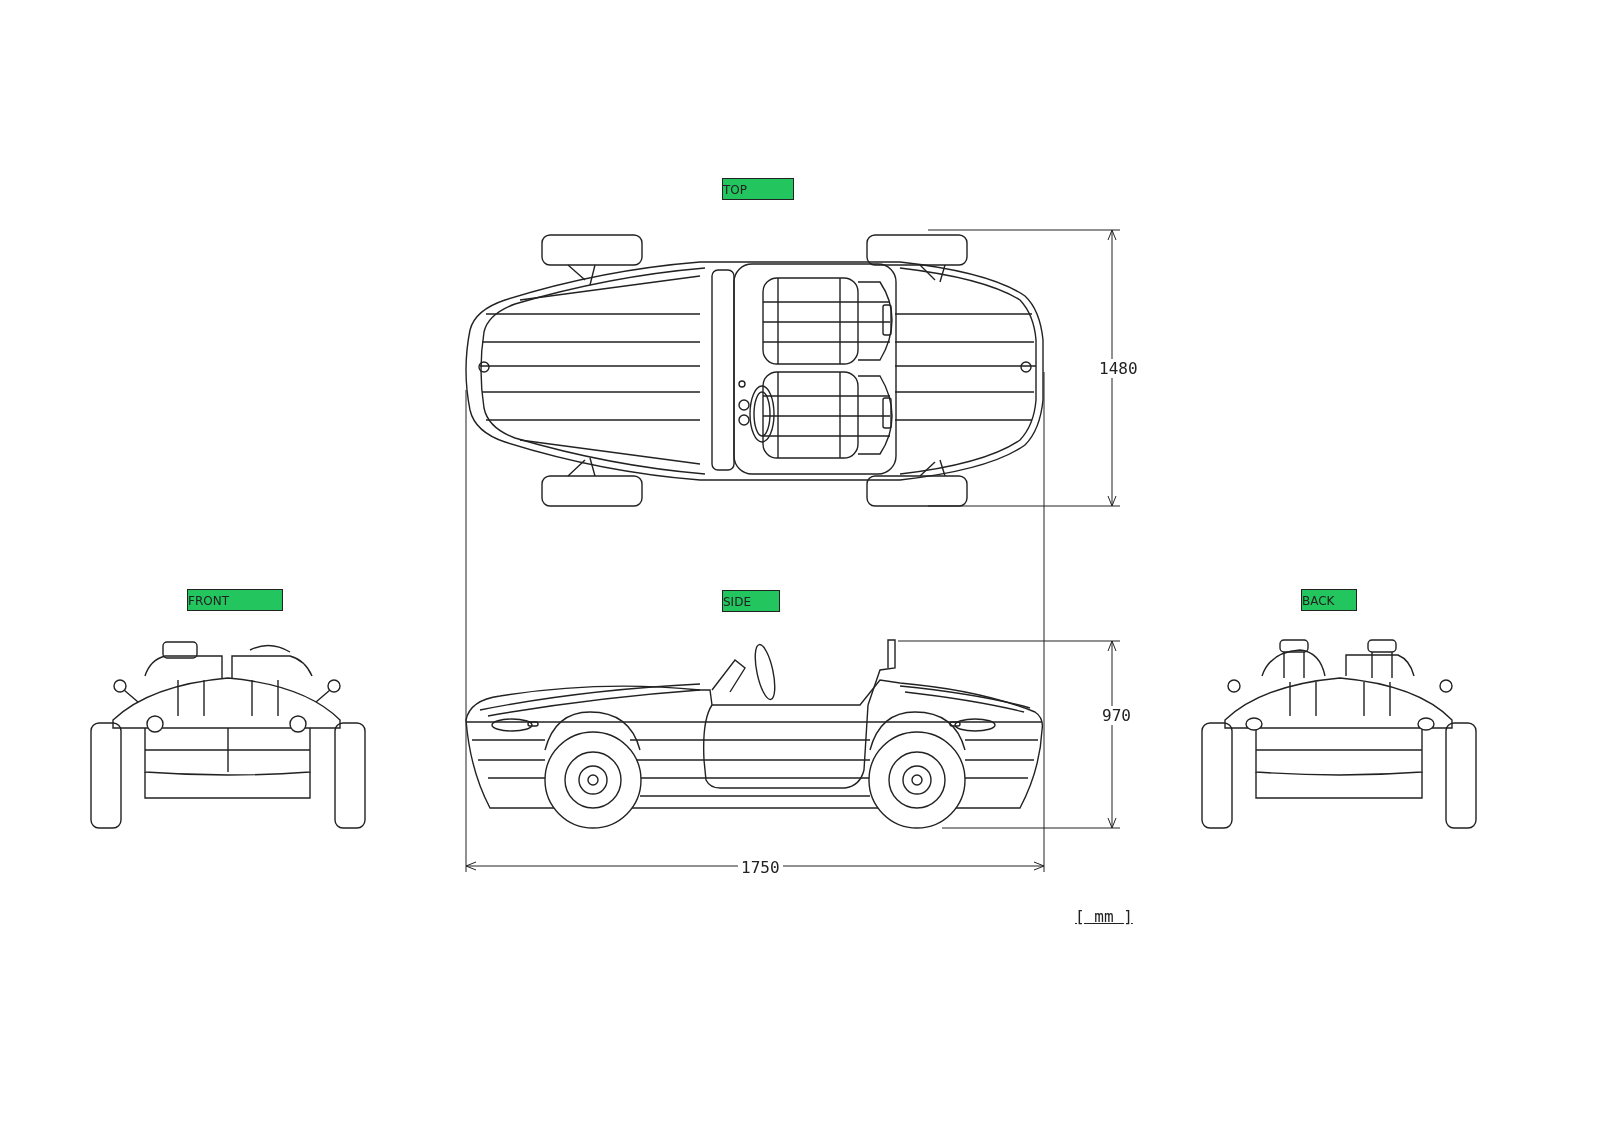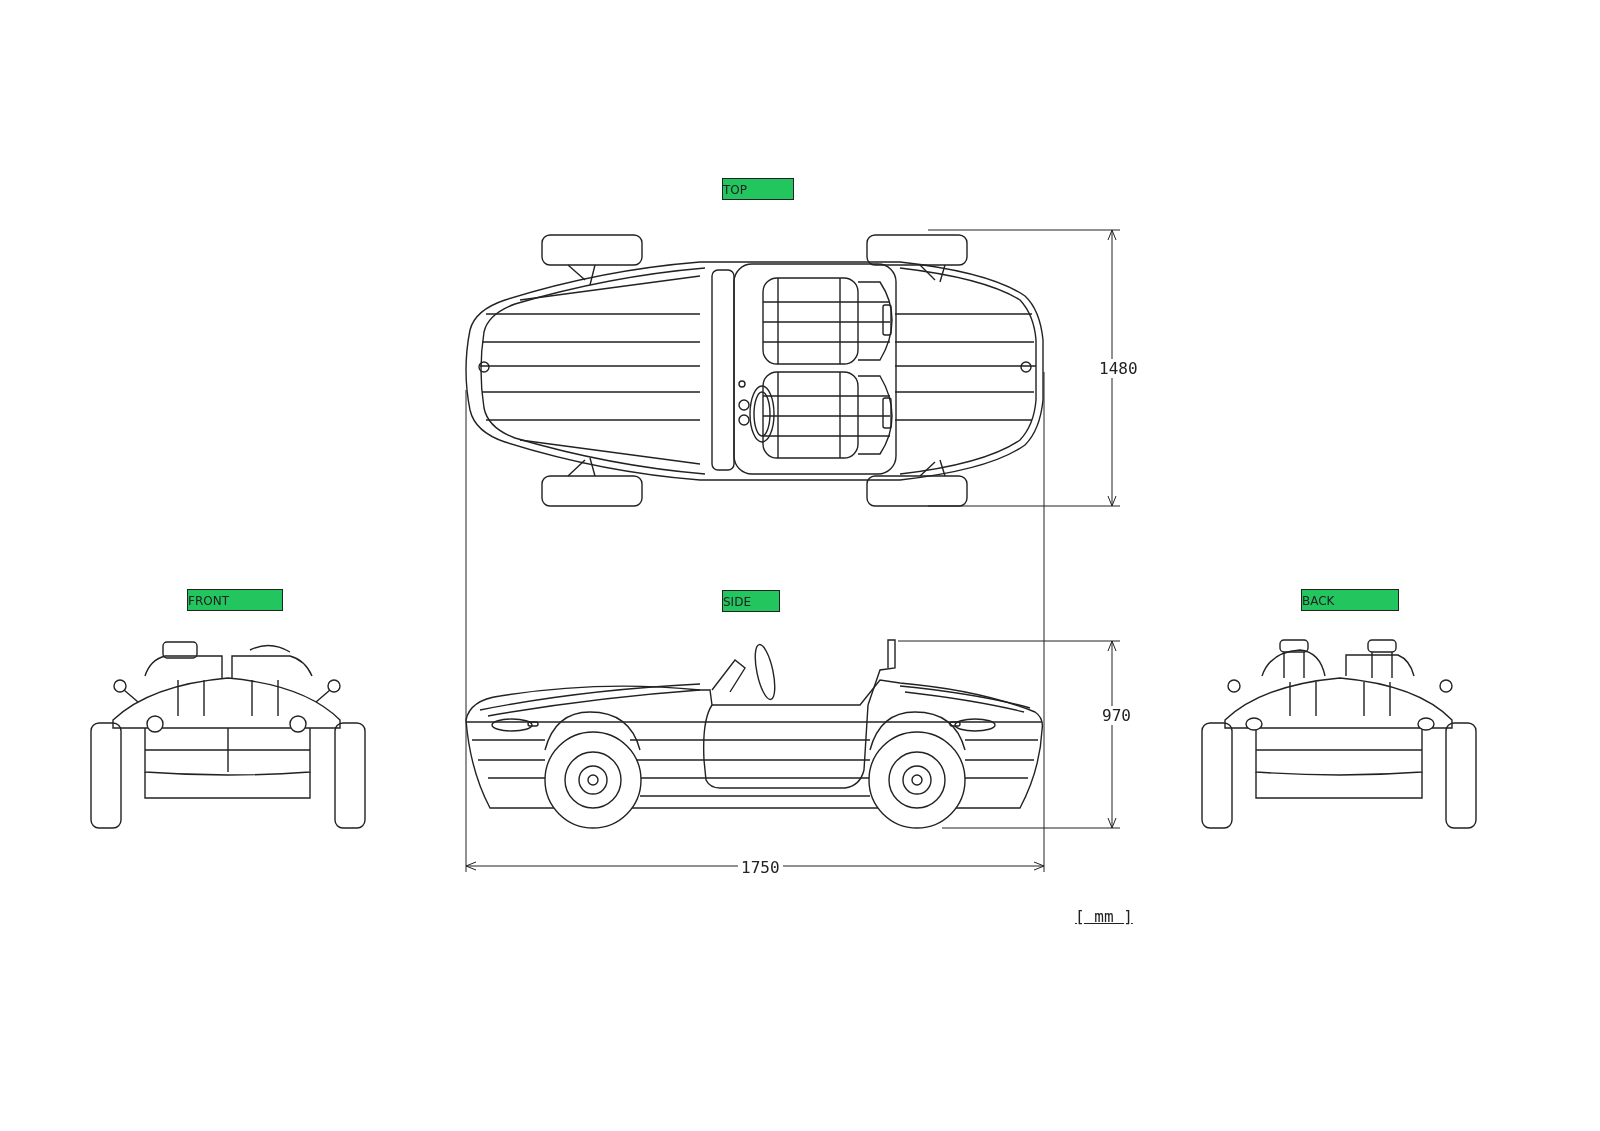--- a/index.html
+++ b/index.html
@@ -134,18 +134,18 @@
     <path d="M1112 641 L1108 651 M1112 641 L1116 651 M1112 828 L1108 818 M1112 828 L1116 818"></path>
 
     <path d="M466 390 L466 872 M1044 372 L1044 872 M466 866 L1044 866"></path>
     <path d="M466 866 L476 862 M466 866 L476 870 M1044 866 L1034 862 M1044 866 L1034 870"></path>
   </g>
 </svg>
 
 <div class="lbl" style="left:722px;top:178px;width:72px;">TOP</div>
 <div class="lbl" style="left:187px;top:589px;width:96px;">FRONT</div>
 <div class="lbl" style="left:722px;top:590px;width:58px;">SIDE</div>
-<div class="lbl" style="left:1301px;top:589px;width:98px;">BACK</div>
+<div class="lbl" style="left:1301px;top:589px;width:56px;">BACK</div>
 
 <div class="dim" style="left:1096px;top:359px;">1480</div>
 <div class="dim" style="left:1099px;top:706px;">970</div>
 <div class="dim" style="left:738px;top:858px;">1750</div>
 <div class="dim" style="left:1072px;top:907px;text-decoration:underline;">[ mm ]</div>
 
 </body></html>

